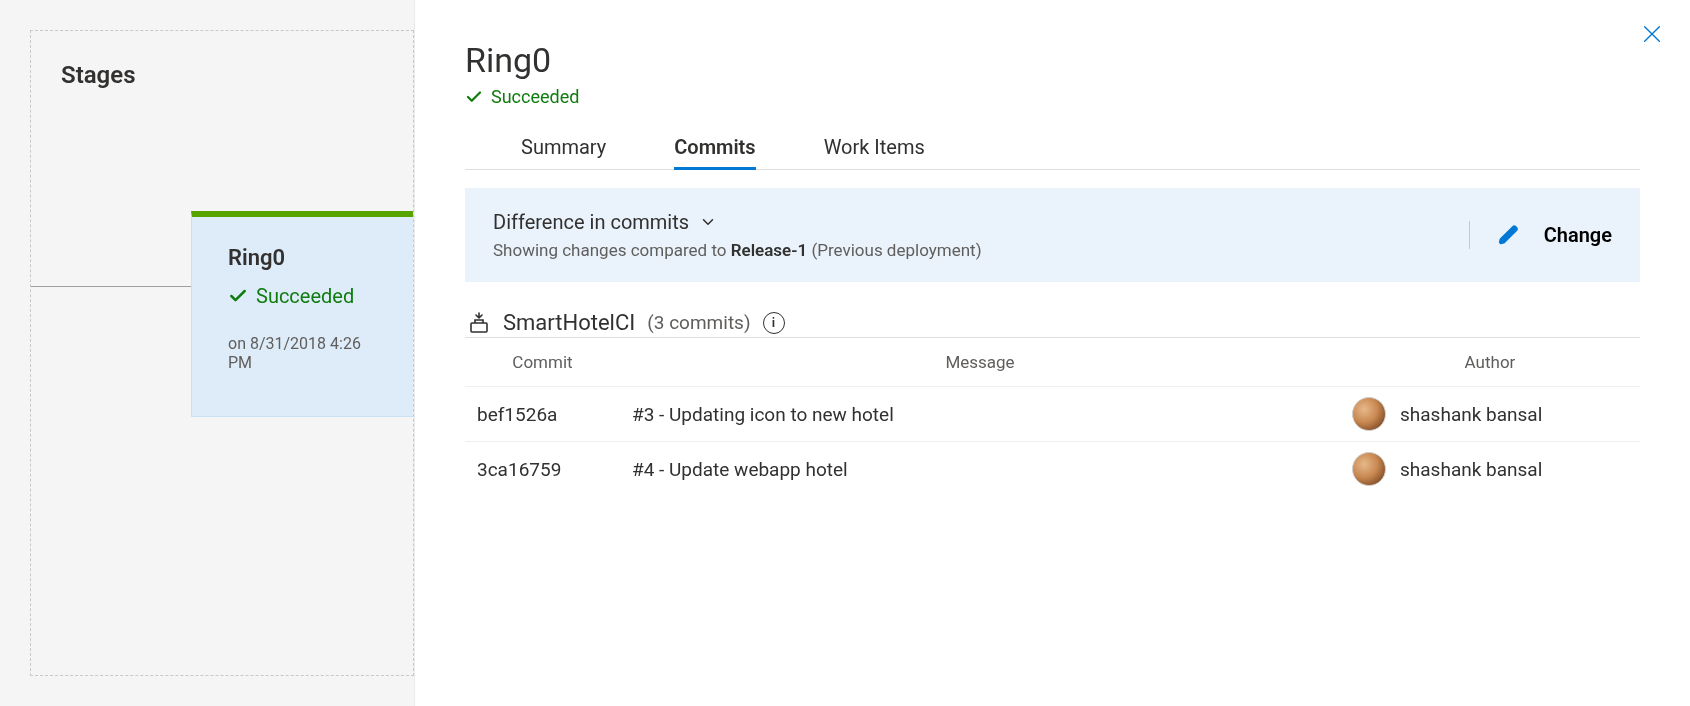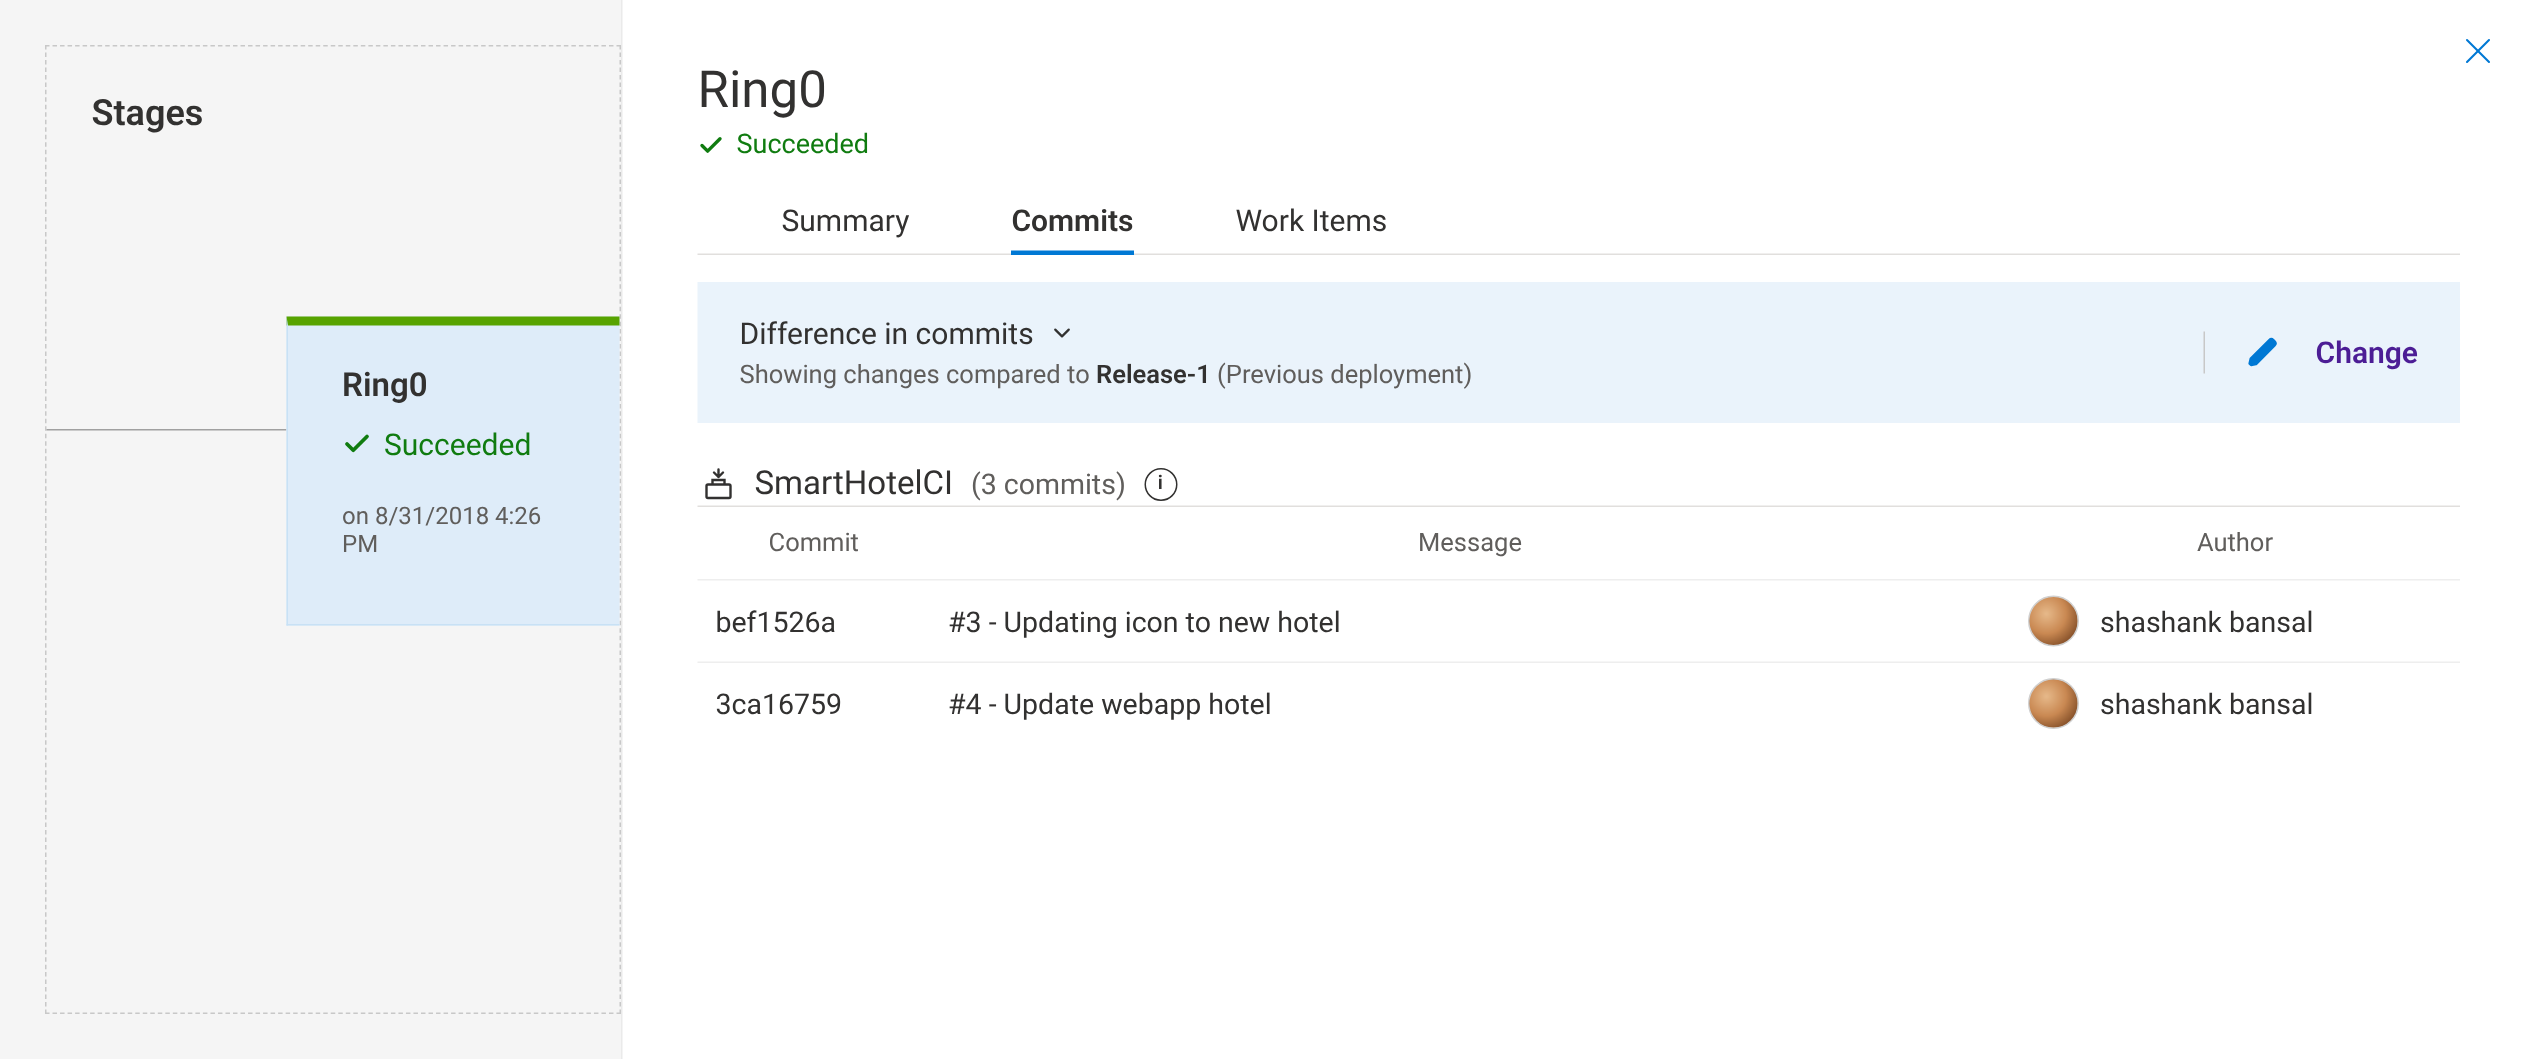--- a/index.html
+++ b/index.html
@@ -173,21 +173,21 @@
     width: 1px;
     height: 28px;
     background: #c8c8c8;
   }
   .change-btn {
     display: flex;
     align-items: center;
     gap: 24px;
     font-size: 20px;
     font-weight: 600;
-    color: #4c1d95;
+    color: #000000;
     cursor: pointer;
   }
   .change-btn svg { color: #0078d4; }
   .source-row {
     display: flex;
     align-items: center;
     gap: 12px;
     margin-bottom: 2px;
     padding-left: 2px;
   }

